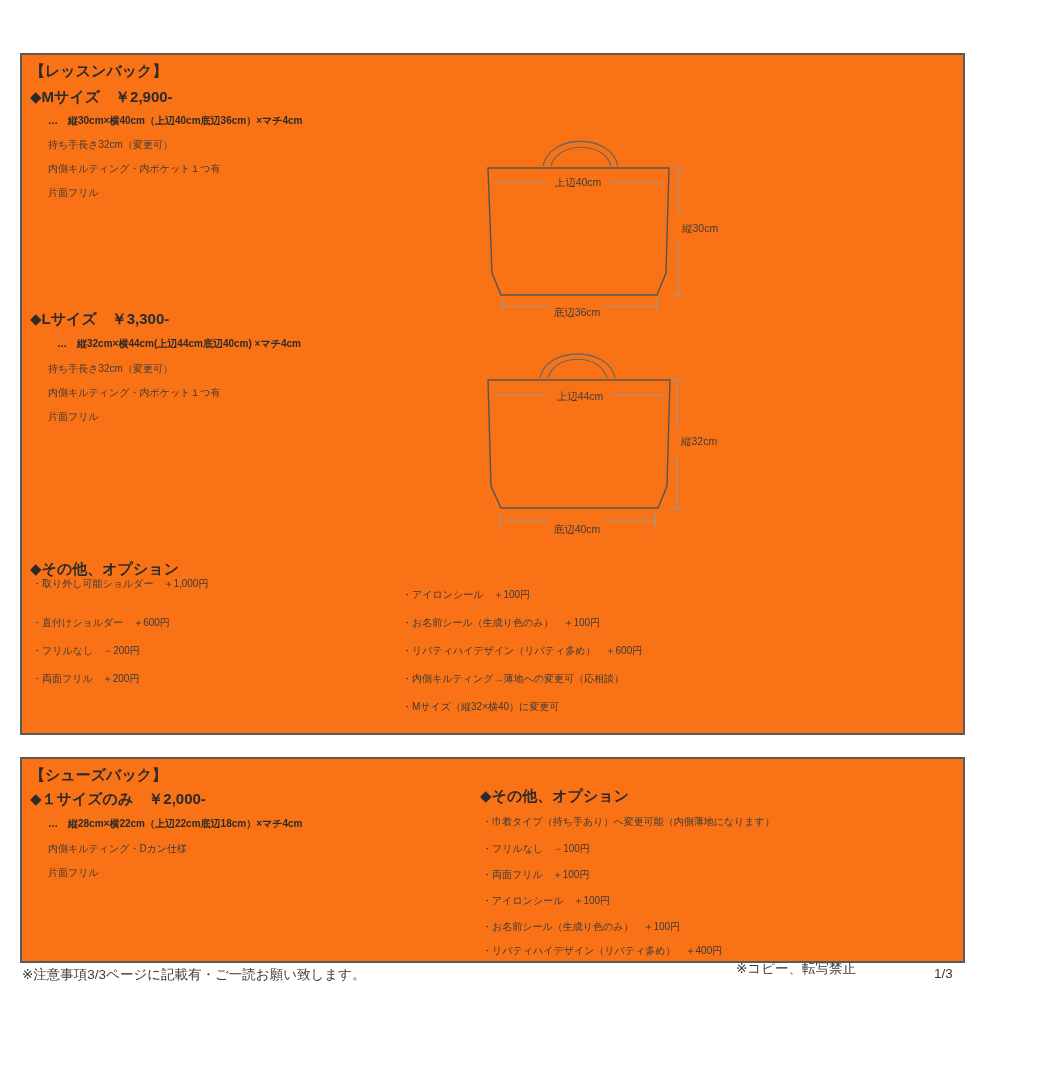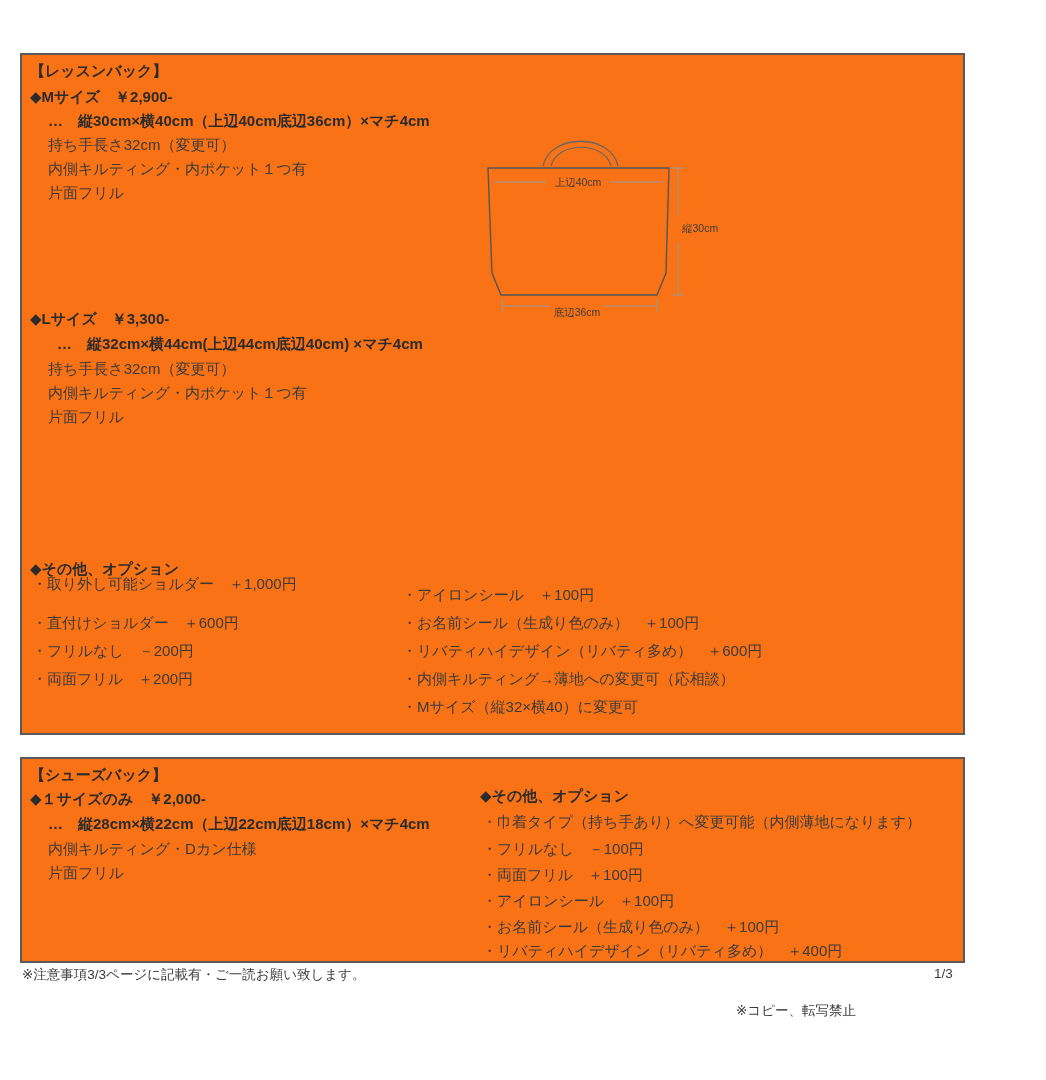--- a/index.html
+++ b/index.html
@@ -7,21 +7,21 @@
     position:relative; width:1046px; height:1080px; background:#ffffff;
     font-family:"Liberation Sans","DejaVu Sans",sans-serif;
     color:#333333; overflow:hidden;
   }
   .box {
     position:absolute; background:#f97316;
     border:2px solid #5a5a5a;
   }
   #lesson-box { left:20px; top:53px;  width:941px; height:678px; }
   #shoes-box  { left:20px; top:757px; width:941px; height:202px;text-align:right; }
-  .txt  { position:absolute; font-size:15px; line-height:17px; white-space:nowrap; color:#3a3a3a; }
+  .txt  { position:absolute; font-size:10px; line-height:17px; white-space:nowrap; color:#3a3a3a; }
   .bold { font-weight:bold; color:#2b2b2b; }
   .sect-title { font-size:15px; }
   .diagram { position:absolute; }
   .diagram svg text { font-family:"Liberation Sans","DejaVu Sans",sans-serif; font-size:10.5px; fill:#3c3c3c; }
   .wm {
     position:absolute; white-space:nowrap;
     font-style:italic; font-size:19px; letter-spacing:0.5px;
     color:#dedede; transform:rotate(-17deg); transform-origin:left center;
     pointer-events:none; user-select:none;
   }
@@ -69,20 +69,37 @@
         <text x="107" y="186" text-anchor="middle">底辺36cm</text>
       </svg>
     </div>
 
     <div class="txt bold sect-title" style="left:8px; top:255px;">◆Lサイズ　￥3,300-</div>
     <div class="txt bold" style="left:26px; top:280px;margin-left:9px;">…　縦32cm×横44cm(上辺44cm底辺40cm) ×マチ4cm</div>
     <div class="txt" style="left:26px; top:305px;">持ち手長さ32cm（変更可）</div>
     <div class="txt" style="left:26px; top:329px;">内側キルティング・内ポケット１つ有</div>
     <div class="txt" style="left:26px; top:353px;">片面フリル</div>
 
+    <div class="diagram" style="left:448px; top:285px; width:270px; height:210px;">
+      <svg width="270" height="210" viewBox="0 0 270 210" xmlns="http://www.w3.org/2000/svg">
+        <g stroke="#666" fill="none">
+          <path d="M 70,38 C 76,6 139,6 145,38" stroke-width="1.3"></path>
+          <path d="M 78,38 C 84,13 131,13 137,38" stroke-width="1.1"></path>
+          <path d="M 18,40 L 200,40 L 197,146 L 188,168 L 31,168 L 21,146 Z" stroke="#555" stroke-width="1.4"></path>
+        </g>
+        <g stroke="#999" stroke-width="1">
+          <path d="M 24,55 H 78 M 142,55 H 194"></path>
+          <path d="M 201,40 H 213 M 207,40 V 88 M 207,115 V 168 M 201,168 H 213"></path>
+          <path d="M 30,172 V 190 M 185,172 V 190 M 30,181 H 78 M 136,181 H 185"></path>
+        </g>
+        <text x="110" y="60" text-anchor="middle">上辺44cm</text>
+        <text x="211" y="105" text-anchor="start">縦32cm</text>
+        <text x="107" y="193" text-anchor="middle">底辺40cm</text>
+      </svg>
+    </div>
 
     <div class="txt bold sect-title" style="left:8px; top:505px;">◆その他、オプション</div>
 
     <div class="txt" style="left:10px; top:520px;">・取り外し可能ショルダー　＋1,000円</div>
     <div class="txt" style="left:10px; top:559px;">・直付けショルダー　＋600円</div>
     <div class="txt" style="left:10px; top:587px;">・フリルなし　－200円</div>
     <div class="txt" style="left:10px; top:615px;">・両面フリル　＋200円</div>
 
     <div class="txt" style="left:380px; top:531px;">・アイロンシール　＋100円</div>
     <div class="txt" style="left:380px; top:559px;">・お名前シール（生成り色のみ）　＋100円</div>
@@ -103,16 +120,16 @@
     <div class="txt bold sect-title" style="left:458px; top:28px;">◆その他、オプション</div>
     <div class="txt" style="left:460px; top:54px;">・巾着タイプ（持ち手あり）へ変更可能（内側薄地になります）</div>
     <div class="txt" style="left:460px; top:81px;">・フリルなし　－100円</div>
     <div class="txt" style="left:460px; top:107px;">・両面フリル　＋100円</div>
     <div class="txt" style="left:460px; top:133px;">・アイロンシール　＋100円</div>
     <div class="txt" style="left:460px; top:159px;">・お名前シール（生成り色のみ）　＋100円</div>
     <div class="txt" style="left:460px; top:183px;">・リバティハイデザイン（リバティ多め）　＋400円</div>
   </section>
 
   <div class="footer-txt" style="left:22px; top:966px;">※注意事項3/3ページに記載有・ご一読お願い致します。</div>
-  <div class="footer-txt" style="left:736px; top:1002px;">※コピー、転写禁止</div>
+  <div class="footer-txt" style="left:736px; top:960px;">※コピー、転写禁止</div>
   <div class="footer-txt" style="left:934px; top:966px;">1/3</div>
 
 </div>
 
 </body></html>

